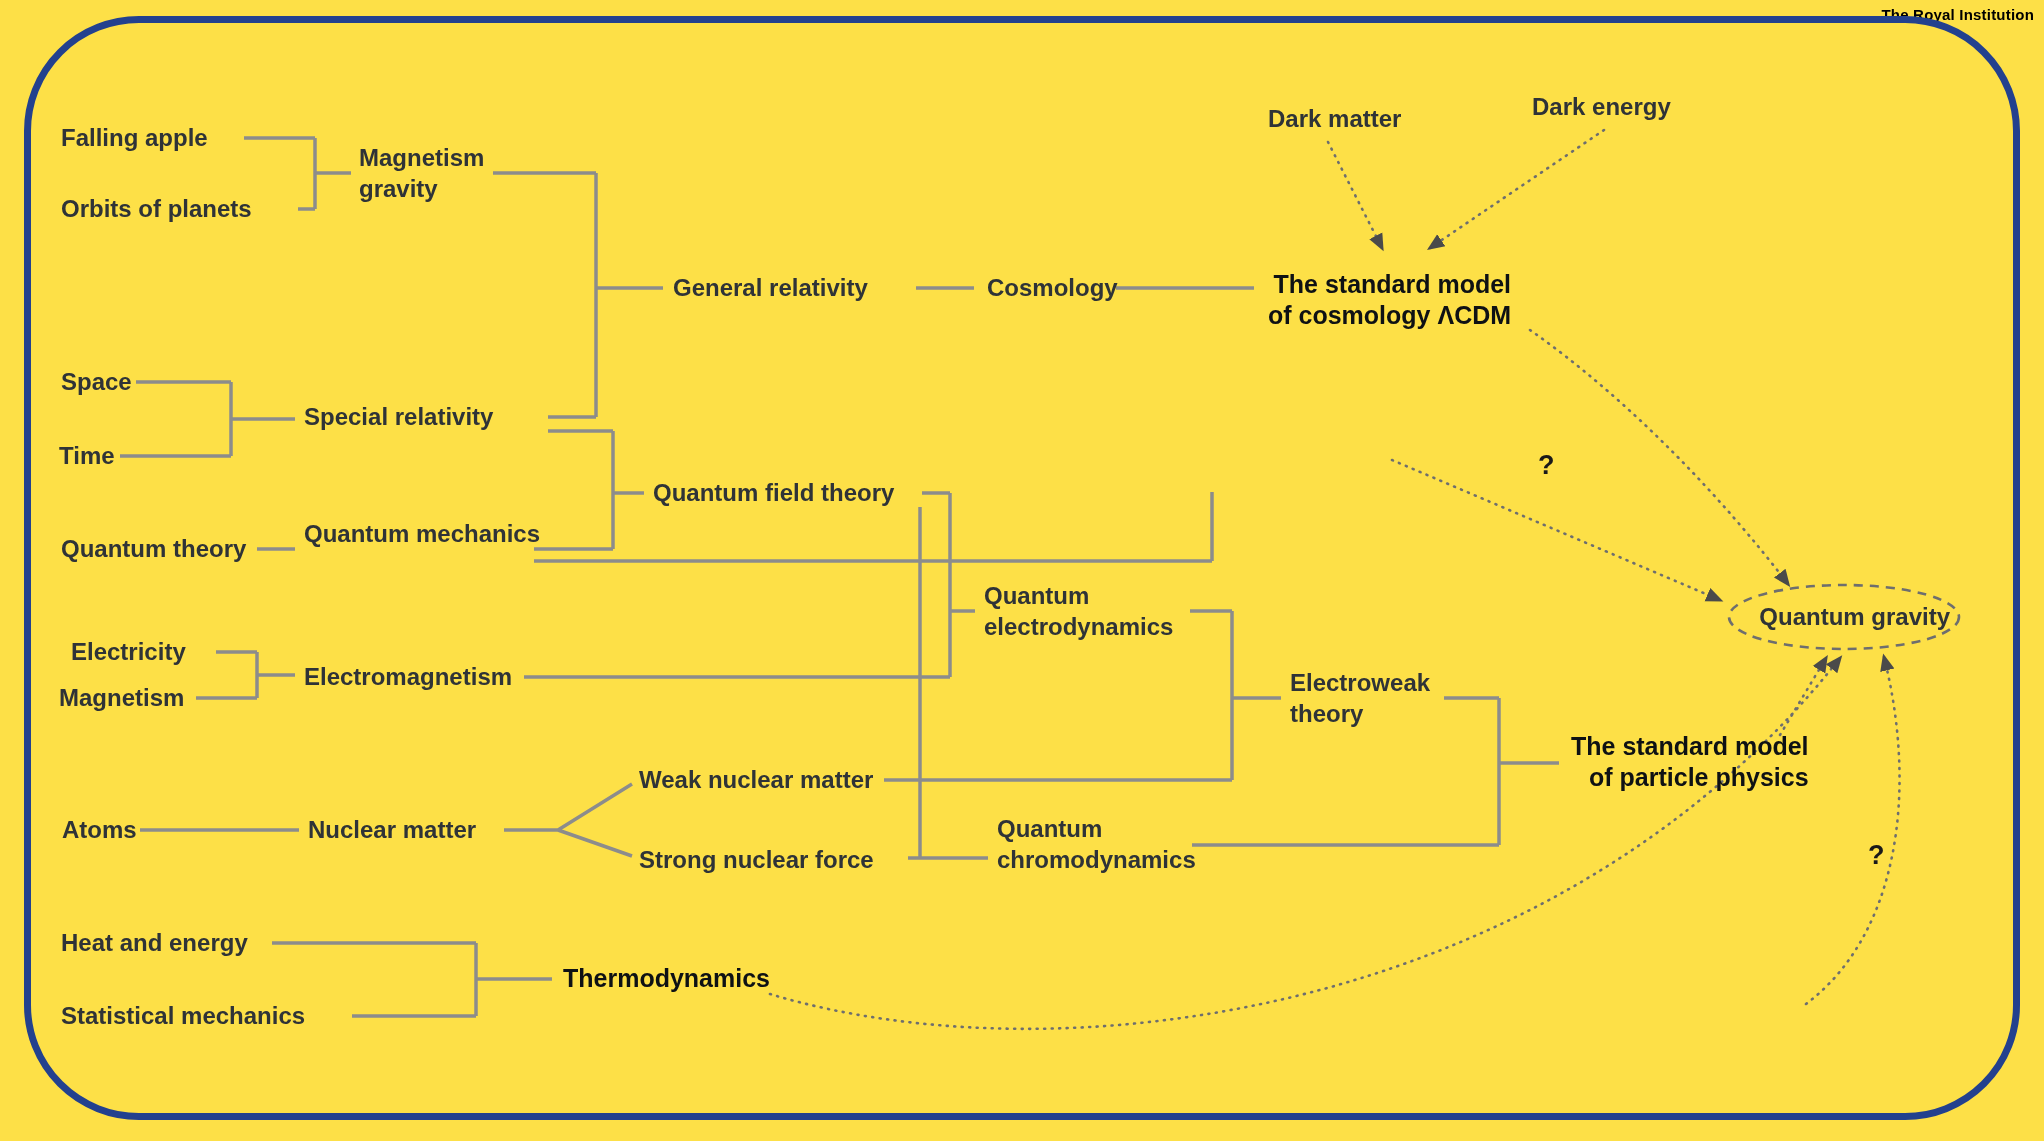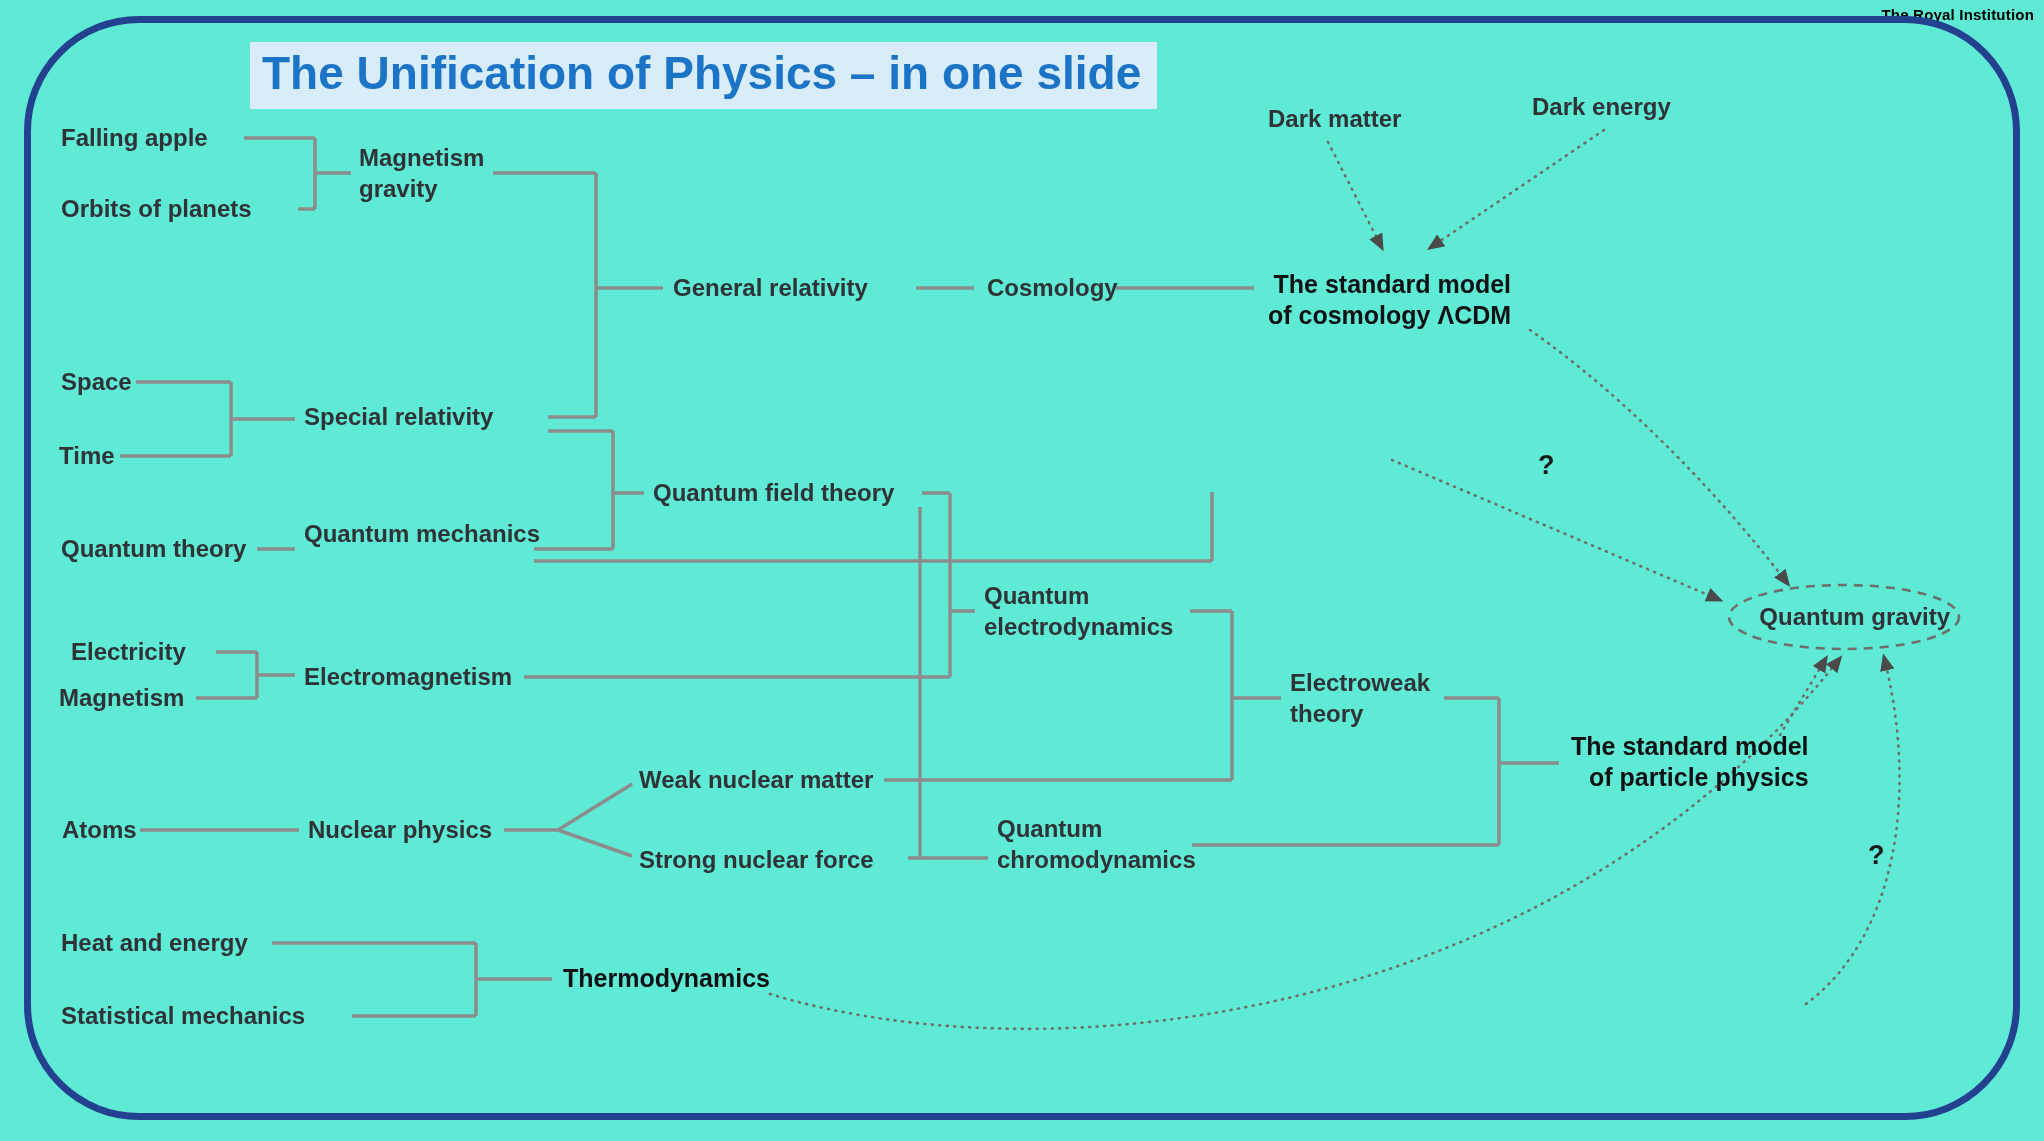--- a/index.html
+++ b/index.html
@@ -1,18 +1,18 @@
 <!DOCTYPE html>
 <html><head>
 <meta charset="utf-8">
 <style>
   * { box-sizing: border-box; }
   html,body { margin:0; padding:0; background:#ffffff; }
   #stage {
-    position:relative; width:2044px; height:1141px; background:#5eead4;
+    position:relative; width:2044px; height:1141px; background:#fde047;
     overflow:hidden; font-family:"Liberation Sans", sans-serif;
   }
   .slide-border {
     position:absolute; left:24px; top:16px; width:1996px; height:1104px;
     border:7px solid #23418e; border-radius:115px; background:transparent;
   }
   .watermark {
     position:absolute; top:6px; right:10px; font-size:15px; font-weight:bold;
     color:#000; letter-spacing:0.2px;
   }
@@ -72,36 +72,35 @@
       <path class="dotted" marker-end="url(#ah)" d="M1530,330 C1630,400 1724,500 1788,584"></path>
       <path class="dotted" marker-end="url(#ah)" d="M1392,460 L1720,600"></path>
       <path class="dotted" marker-end="url(#ah)" d="M1780,735 L1826,658"></path>
       <path class="dotted" marker-end="url(#ah)" d="M770,994 C1060,1082 1560,1015 1840,658"></path>
       <path class="dotted" marker-end="url(#ah)" d="M1806,1004 C1898,935 1918,792 1884,657"></path>
     </g>
 
     <ellipse class="dash-ellipse" cx="1844" cy="617" rx="115" ry="32"></ellipse>
   </svg>
 
-  <div class="title">The Unification of Physics – in one slide</div>
 
   <div class="node" style="left:61px;top:122px">Falling apple</div>
   <div class="node" style="left:61px;top:193px">Orbits of planets</div>
   <div class="node" style="left:359px;top:142px">Magnetism
 gravity</div>
   <div class="node" style="left:61px;top:366px">Space</div>
   <div class="node" style="left:59px;top:440px">Time</div>
   <div class="node" style="left:304px;top:401px">Special relativity</div>
   <div class="node" style="left:61px;top:533px">Quantum theory</div>
   <div class="node" style="left:304px;top:518px">Quantum mechanics</div>
   <div class="node" style="left:71px;top:636px">Electricity</div>
   <div class="node" style="left:59px;top:682px">Magnetism</div>
   <div class="node" style="left:304px;top:661px">Electromagnetism</div>
   <div class="node" style="left:62px;top:814px">Atoms</div>
-  <div class="node" style="left:308px;top:814px">Nuclear physics</div>
+  <div class="node" style="left:308px;top:814px">Nuclear matter</div>
   <div class="node" style="left:639px;top:764px">Weak nuclear matter</div>
   <div class="node" style="left:639px;top:844px">Strong nuclear force</div>
   <div class="node" style="left:61px;top:927px">Heat and energy</div>
   <div class="node" style="left:61px;top:1000px">Statistical mechanics</div>
   <div class="node emph" style="left:563px;top:963px">Thermodynamics</div>
   <div class="node" style="left:673px;top:272px">General relativity</div>
   <div class="node" style="left:653px;top:477px">Quantum field theory</div>
   <div class="node" style="left:987px;top:272px">Cosmology</div>
   <div class="node emph" style="left:1268px;top:269px">The standard model
 of cosmology ΛCDM</div>

